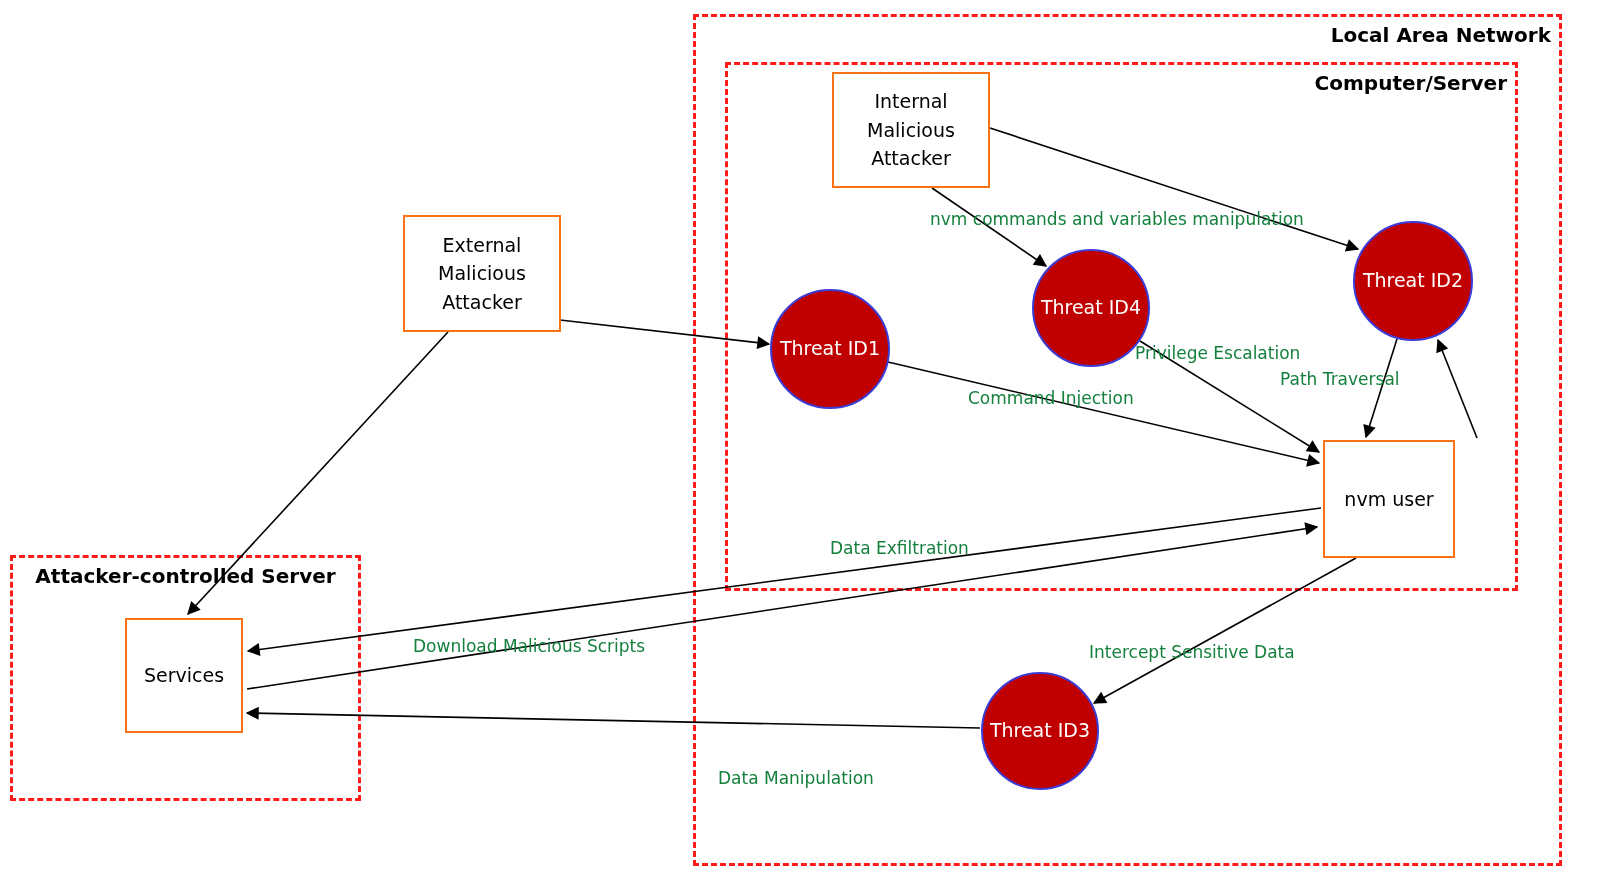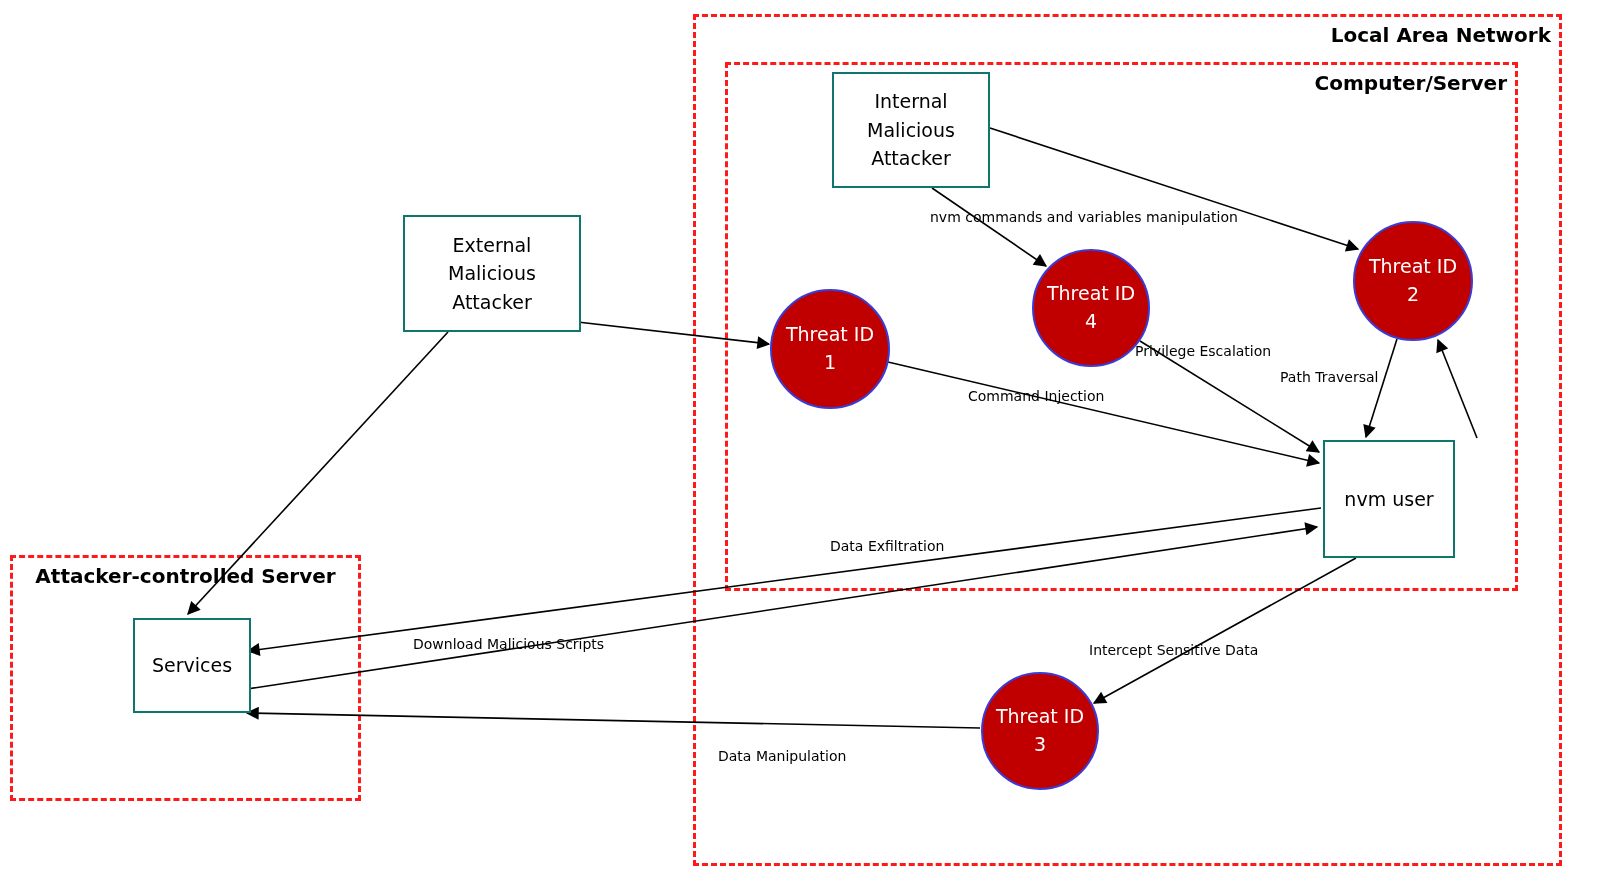--- a/index.html
+++ b/index.html
@@ -21,44 +21,44 @@
   .lan-label      { right:8px; top:6px; }
   .computer-label { right:8px; top:6px; }
   .attacker-label { left:50%; top:6px; transform:translateX(-50%); }
 
   
   .edges { position:absolute; left:0; top:0; width:1614px; height:896px; pointer-events:none; }
   .edges line { stroke:#000; stroke-width:1.6; }
 
   
   .node {
-    position:absolute; background:#ffffff; border:2px solid #0f766e;
+    position:absolute; background:#ffffff; border:2px solid #f97316;
     display:flex; align-items:center; justify-content:center; text-align:center;
     box-sizing:border-box;
   }
   .node-text { white-space:pre-line; font-size:19px; line-height:1.5; }
   .internal-attacker { left:832px; top:72px;  width:158px; height:116px; }
-  .external-attacker { left:403px; top:215px; width:178px; height:117px; }
+  .external-attacker { left:403px; top:215px; width:158px; height:117px; }
   .nvm-user          { left:1323px; top:440px; width:132px; height:118px; }
-  .services          { left:125px; top:618px; width:118px; height:95px;margin-left:8px; }
+  .services          { left:125px; top:618px; width:118px; height:115px; }
 
   
   .threat {
     position:absolute; border-radius:50%; background:#c00000; border:2px solid #3b3bd6;
-    color:#ffffff; display:flex; flex-direction:column; align-items:center; justify-content:center;
+    color:#ffffff; display:flex; flex-direction:row; align-items:center; justify-content:center;
     font-size:19px; line-height:1.45; box-sizing:border-box; text-align:center;
   }
   .t1 { left:770px;  top:289px; width:120px; height:120px; }
   .t2 { left:1353px; top:221px; width:120px; height:120px; }
   .t3 { left:981px;  top:672px; width:118px; height:118px; }
   .t4 { left:1032px; top:249px; width:118px; height:118px; }
 
   
   .edge-label {
-    position:absolute; color:#000000; font-size:14px; white-space:nowrap;
+    position:absolute; color:#15803d; font-size:17px; white-space:nowrap;
   }
 </style>
 </head>
 <body>
 
 <div class="stage">
 
   <div class="boundary lan">
     <div class="boundary-label lan-label">Local Area Network</div>
   </div>
@@ -123,15 +123,15 @@
     <span>4</span>
   </div>
 
   <div class="edge-label" style="left:930px;  top:209px;">nvm commands and variables manipulation</div>
   <div class="edge-label" style="left:1135px; top:343px;">Privilege Escalation</div>
   <div class="edge-label" style="left:1280px; top:369px;">Path Traversal</div>
   <div class="edge-label" style="left:968px;  top:388px;">Command Injection</div>
   <div class="edge-label" style="left:830px;  top:538px;">Data Exfiltration</div>
   <div class="edge-label" style="left:413px;  top:636px;">Download Malicious Scripts</div>
   <div class="edge-label" style="left:1089px; top:642px;">Intercept Sensitive Data</div>
-  <div class="edge-label" style="left:718px;  top:748px;">Data Manipulation</div>
+  <div class="edge-label" style="left:718px;  top:768px;">Data Manipulation</div>
 
 </div>
 
 </body></html>

